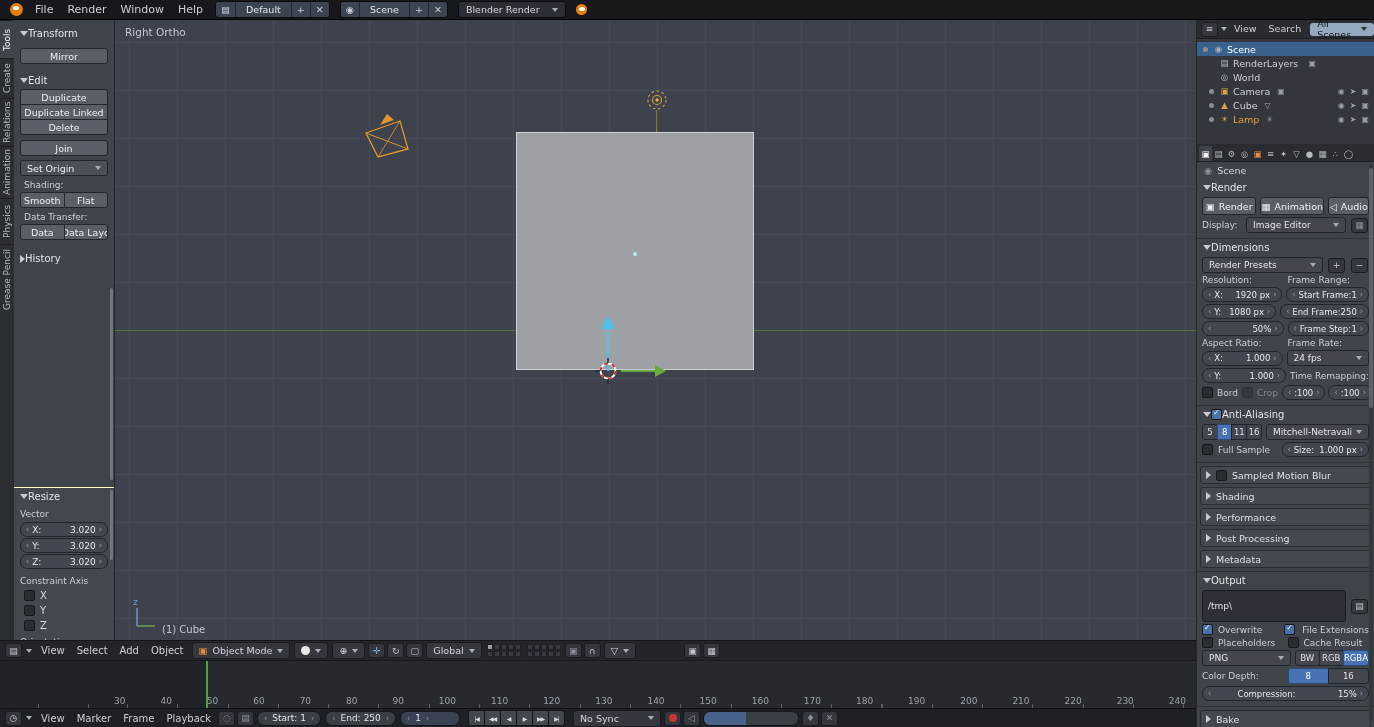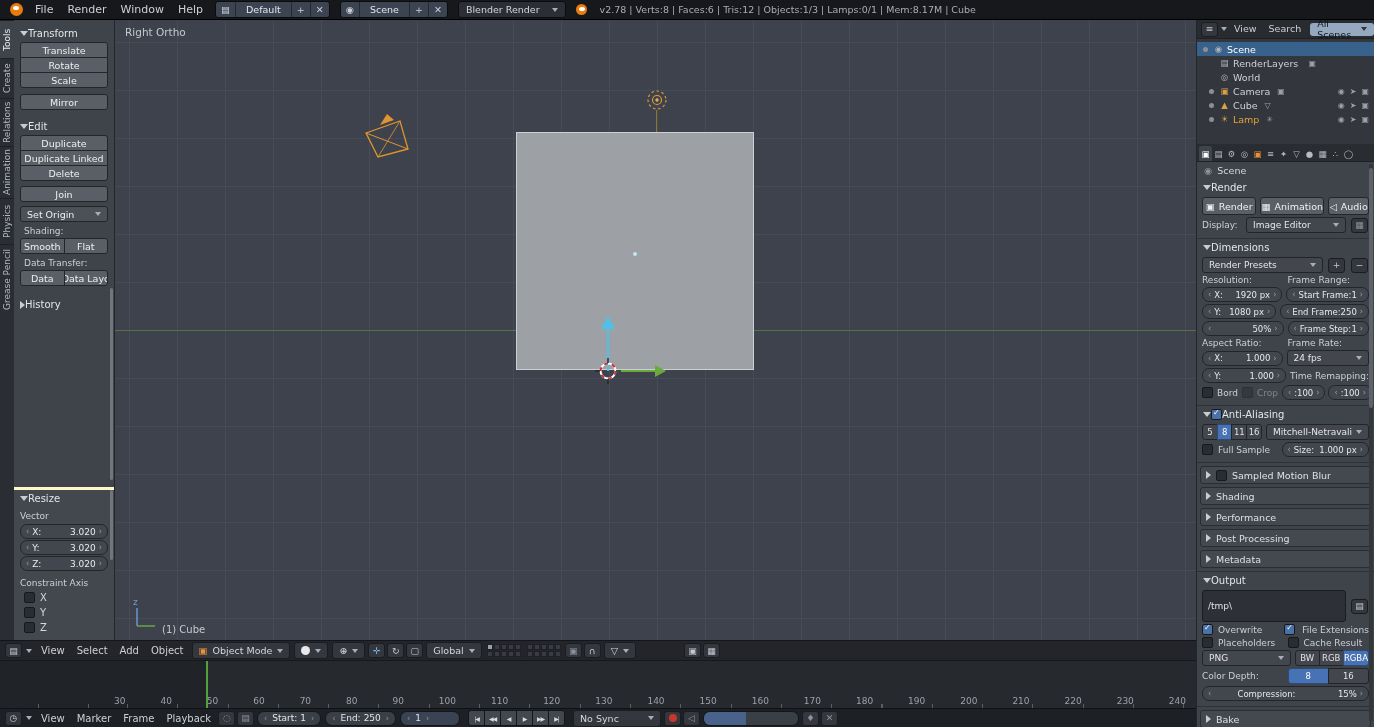--- a/index.html
+++ b/index.html
@@ -184,42 +184,36 @@
       <span>◉</span>
       <span class="sel-text">Scene</span>
       <span>+</span>
       <span>✕</span>
     </div>
     <div class="hdrdd">
       <span>Blender Render</span>
       <span class="dd-caret"></span>
     </div>
     <span class="logo" style="width:11px;height:11px"></span>
-    <span class="stats">v2.78 | Verts:8 | Faces:6 | Tris:12 | Objects:1/3 | Lamps:0/1 | Mem:8.17M | Cube</span>
   </div>
 
   <div id="vtabs">
     <div class="vtab active" style="height:38px">Tools</div>
     <div class="vtab" style="height:40px">Create</div>
     <div class="vtab" style="height:48px">Relations</div>
     <div class="vtab" style="height:52px">Animation</div>
     <div class="vtab" style="height:46px">Physics</div>
     <div class="vtab" style="height:70px">Grease Pencil</div>
   </div>
 
   <div id="shelf">
     <div class="phdr">
       <span class="tri"></span>
       <span>Transform</span>
     </div>
-    <div class="stack">
-      <div class="sbtn">Translate</div>
-      <div class="sbtn">Rotate</div>
-      <div class="sbtn">Scale</div>
-    </div>
     <div class="sbtn" style="margin-top:6px">Mirror</div>
 
     <div class="phdr" style="margin-top:8px">
       <span class="tri"></span>
       <span>Edit</span>
     </div>
     <div class="stack">
       <div class="sbtn">Duplicate</div>
       <div class="sbtn">Duplicate Linked</div>
       <div class="sbtn">Delete</div>
@@ -237,21 +231,21 @@
     <div class="slabel">Data Transfer:</div>
     <div class="hrow">
       <div class="sbtn">Data</div>
       <div class="sbtn">Data Layo</div>
     </div>
     <div class="phdr" style="margin-top:10px">
       <span class="tri closed"></span>
       <span>History</span>
     </div>
 
-    <div style="position:absolute;left:0;top:467px;right:0;border-top:3px solid #fef9c3;background:#43474e">
+    <div style="position:absolute;left:0;top:467px;right:0;border-top:1px solid #fef9c3;background:#43474e">
       <div class="phdr">
         <span class="tri"></span>
         <span>Resize</span>
       </div>
       <div class="slabel" style="padding-left:6px">Vector</div>
       <div class="nfield">
         <span class="nl">X:</span>
         <span>3.020</span>
       </div>
       <div class="nfield">

